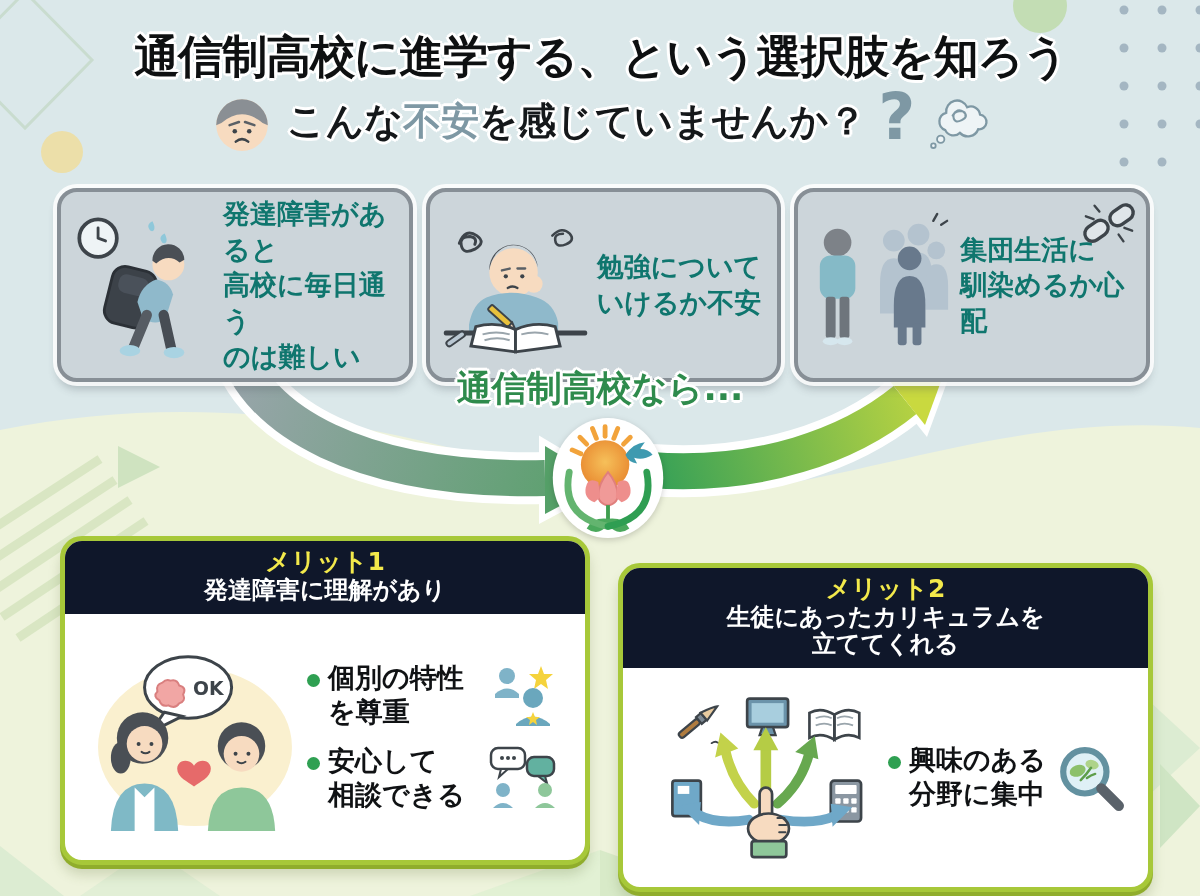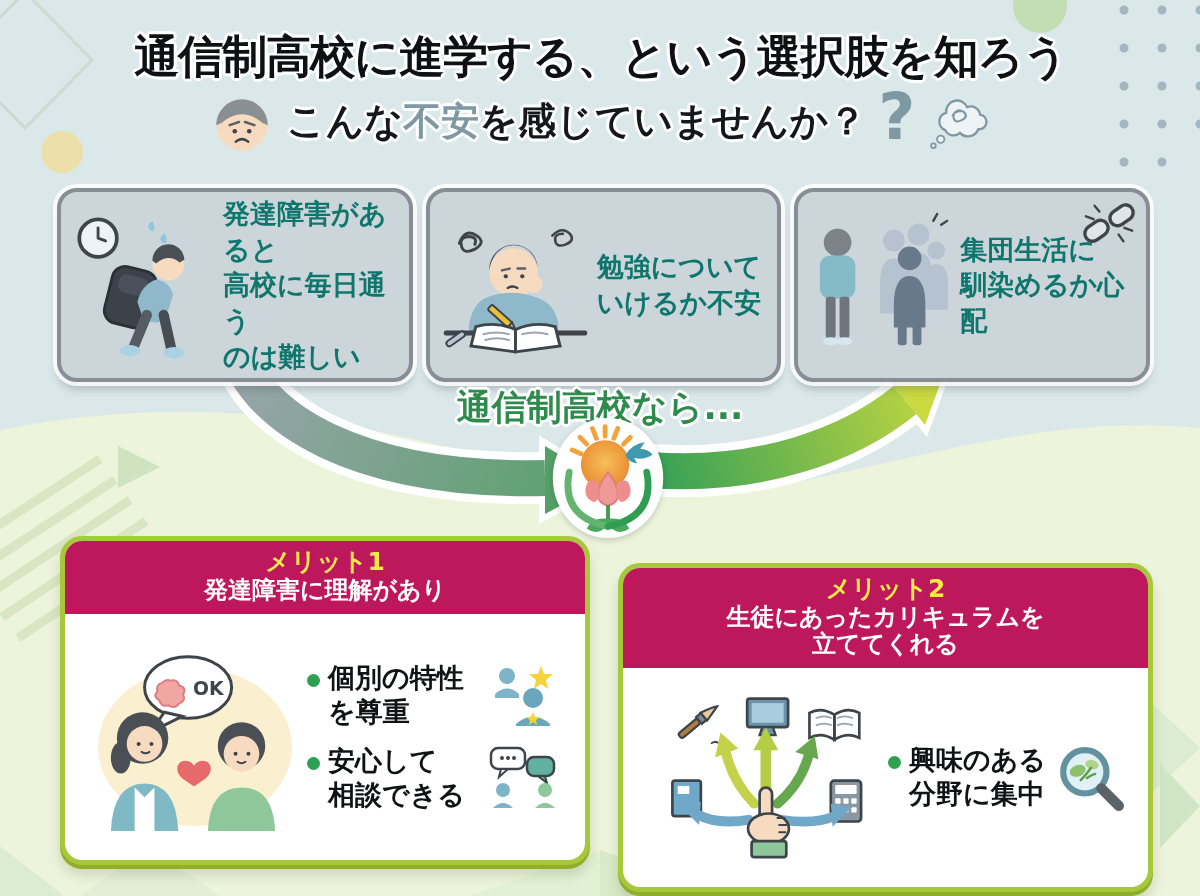--- a/index.html
+++ b/index.html
@@ -17,29 +17,29 @@
   .qmark{font-size:64px;font-weight:800;color:#7e98a4;line-height:1;transform:translateY(-4px);}
   .worries{position:absolute;top:188px;left:57px;width:1093px;height:160px;
            display:grid;grid-template-columns:1fr 1fr 1fr;gap:13px;}
   .worry-card{position:relative;background:#ccd5da;border:4px solid #878f96;border-radius:20px;
               box-shadow:0 0 0 4px rgba(255,255,255,.85),0 7px 8px rgba(70,80,90,.3);
               display:flex;align-items:center;padding:4px 8px;gap:4px;}
   .worry-text{font-size:27px;font-weight:700;line-height:1.32;color:#0f766e;white-space:pre-line;}
   .worry-illust{flex:0 0 auto;}
   .chain-badge{position:absolute;top:6px;right:8px;}
   .arrows{position:absolute;left:160px;top:330px;}
-  .transition-label{position:absolute;top:384px;left:0;width:100%;text-align:center;
+  .transition-label{position:absolute;top:365px;left:0;width:100%;text-align:center;
                     font-size:35px;font-weight:800;color:#2e8b4c;}
   .logo{position:absolute;left:549px;top:416px;filter:drop-shadow(0 2px 3px rgba(0,0,0,.18));}
   .merit{position:absolute;top:536px;background:#fff;border:5px solid #a7c839;border-radius:22px;
          box-shadow:0 4px 0 #90ad2c,0 10px 12px rgba(90,110,50,.22);
          display:flex;flex-direction:column;overflow:hidden;}
   .merit-left{left:60px;width:520px;height:319px;}
   .merit-right{left:618px;width:525px;height:319px;margin-top:27px;}
-  .merit-header{background:#be185d;text-align:center;padding:7px 6px 10px;}
+  .merit-header{background:#0f172a;text-align:center;padding:7px 6px 10px;}
   .merit-badge{font-size:25px;font-weight:800;color:#f3e94b;line-height:1.15;}
   .merit-title{font-size:24px;font-weight:800;color:#fff;line-height:1.12;white-space:pre-line;}
   .merit-body{flex:1;display:flex;align-items:center;padding:6px 24px;gap:6px;}
   .points{flex:1;display:flex;flex-direction:column;gap:14px;justify-content:center;}
   .point{display:flex;align-items:center;gap:8px;}
   .dot{flex:0 0 13px;width:13px;height:13px;border-radius:50%;background:#2fa052;
        align-self:flex-start;margin-top:13px;}
   .point-text{font-size:27px;font-weight:800;line-height:1.28;color:#101214;
               white-space:pre-line;flex:1;}
   .point-icon{flex:0 0 auto;}

